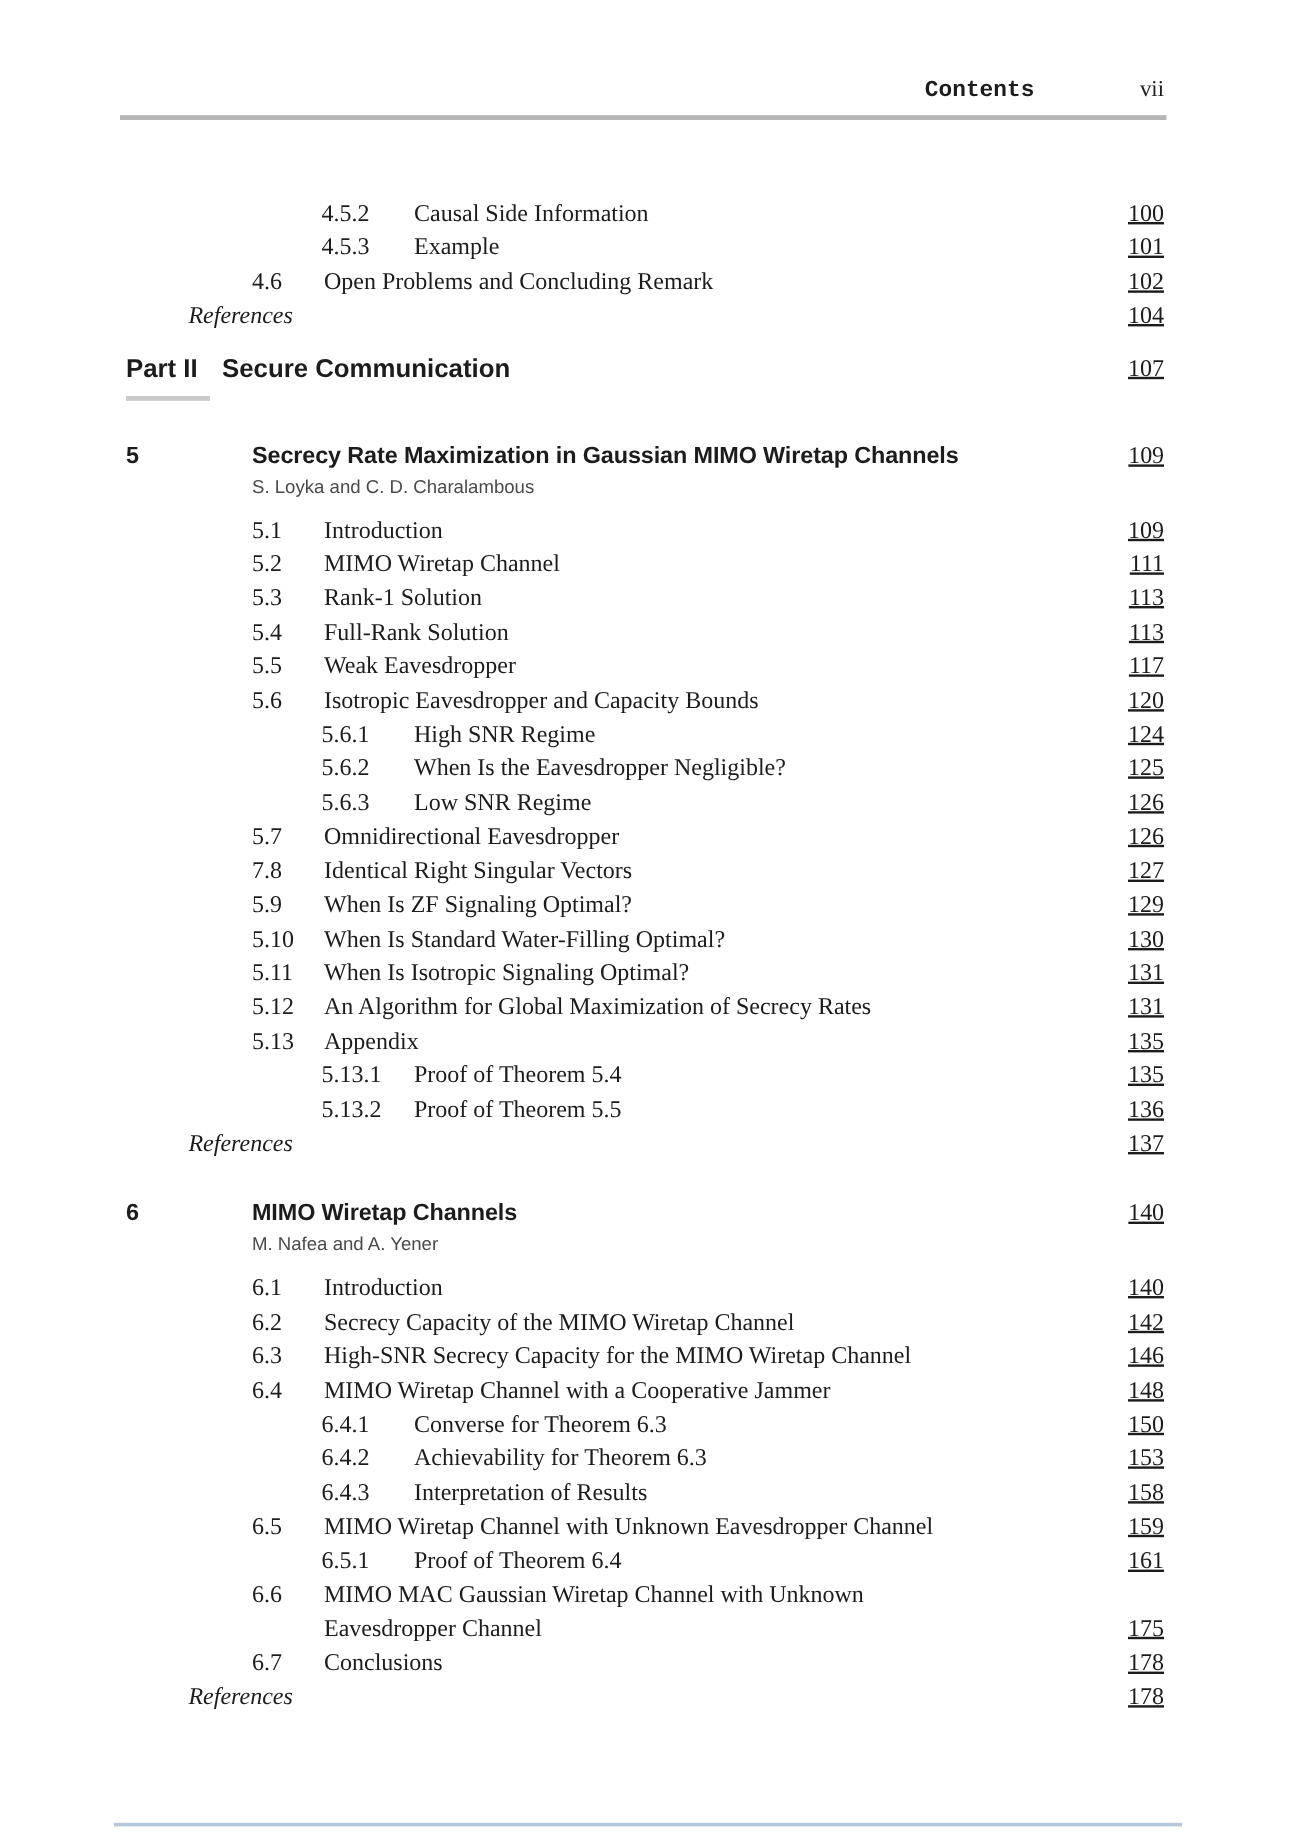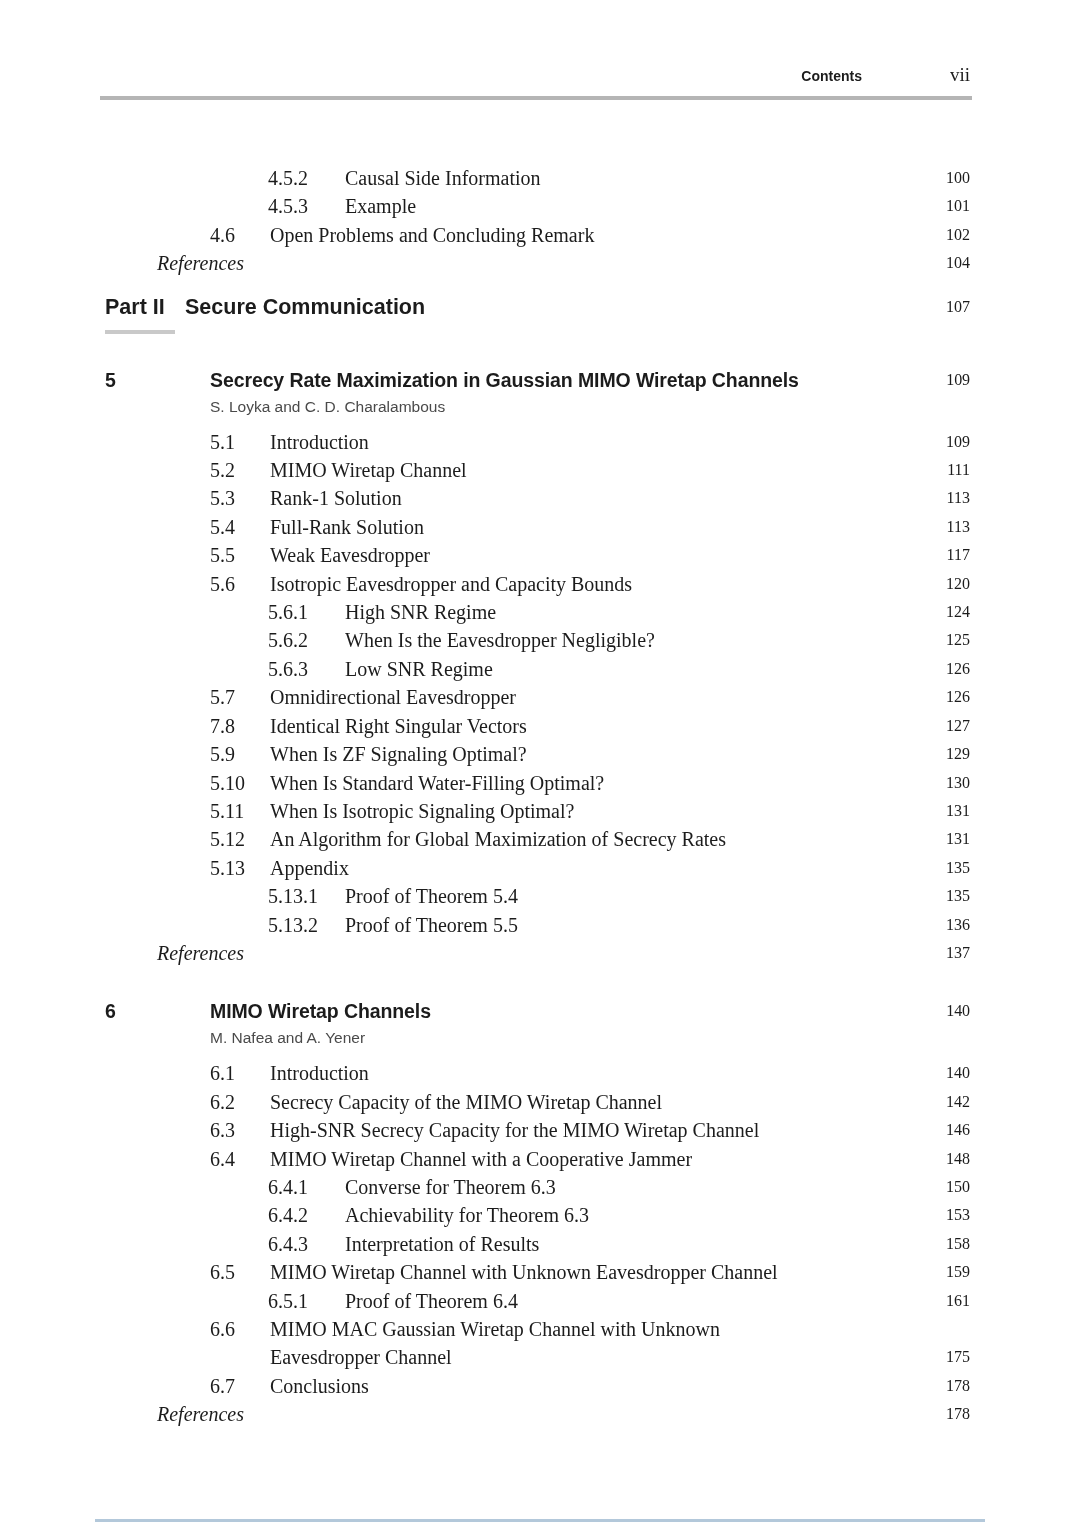--- a/index.html
+++ b/index.html
@@ -13,30 +13,30 @@
   html,body{margin:0;padding:0;background:#ffffff;}
   .page{
     width:1080px;height:1532px;position:relative;background:#fff;
     font-family:"Liberation Serif",serif;color:var(--text);overflow:hidden;
   }
   .header{
     display:flex;justify-content:flex-end;align-items:baseline;
     padding:64px 110px 0 100px;
   }
   .header .running-title{
-    font-family:Liberation Sans, sans-serif;font-weight:bold;font-size:14px;
+    font-family:Liberation Mono, monospace;font-weight:bold;font-size:19px;
   }
   .header .folio{font-size:19px;margin-left:88px;font-family:Liberation Serif, serif;}
   .top-rule{margin:10px 108px 0 100px;height:4px;background:var(--rule-gray);}
   .toc{padding:64px 110px 0 105px;}
   .row{display:flex;align-items:baseline;font-size:20px;line-height:28.4px;}
   .num{flex:none;}
   .title{flex:1;}
   .page-num{flex:none;margin-left:16px;min-width:42px;text-align:right;align-self:flex-end;
-    font-family:"Liberation Serif",serif;font-weight:normal;font-size:16px;}
+    font-family:"Liberation Serif",serif;font-weight:normal;font-size:20px;text-decoration:underline;}
   .entry.lvl1 .num{margin-left:105px;width:60px;}
   .entry.lvl2 .num{margin-left:163px;width:77px;}
   .references .title{margin-left:52px;font-style:italic;}
   .part{
     font-family:"Liberation Sans",sans-serif;font-weight:bold;font-size:21.5px;
     margin-top:16px;position:relative;padding-bottom:16px;line-height:26px;
   }
   .part .num{width:80px;}
   .part-bar{position:absolute;left:0;bottom:2px;width:70px;height:4px;background:var(--part-bar);}
   .chapter{

